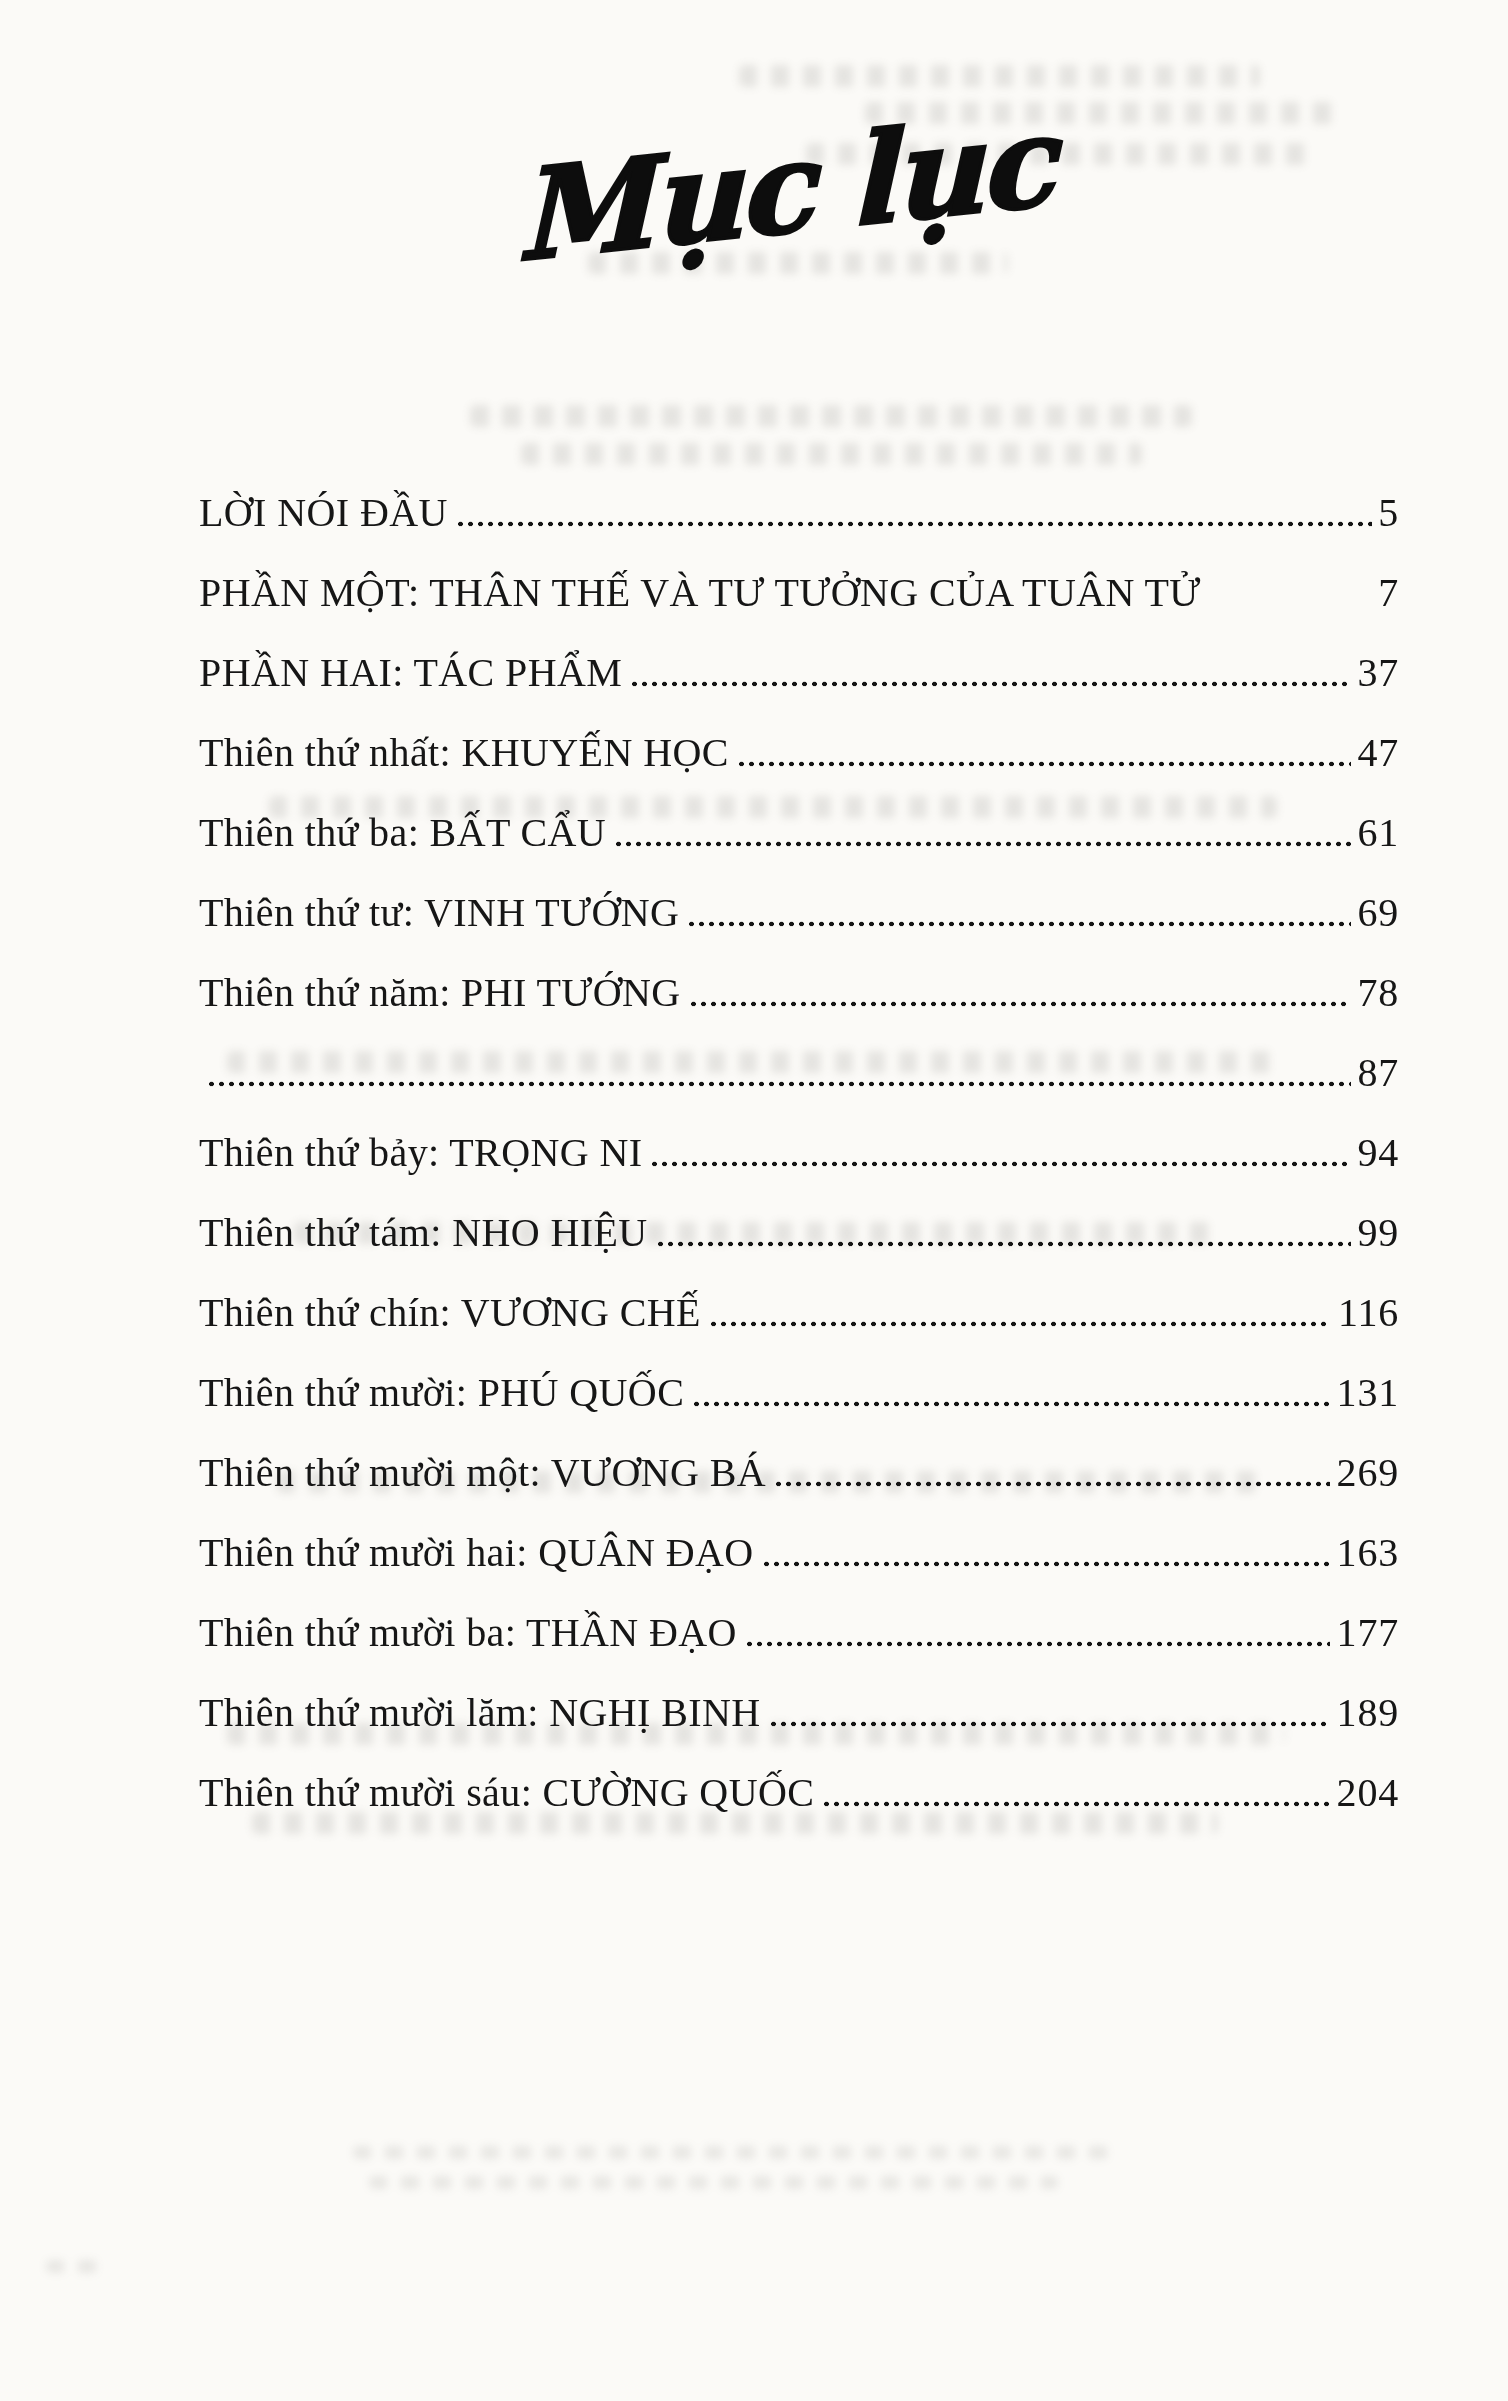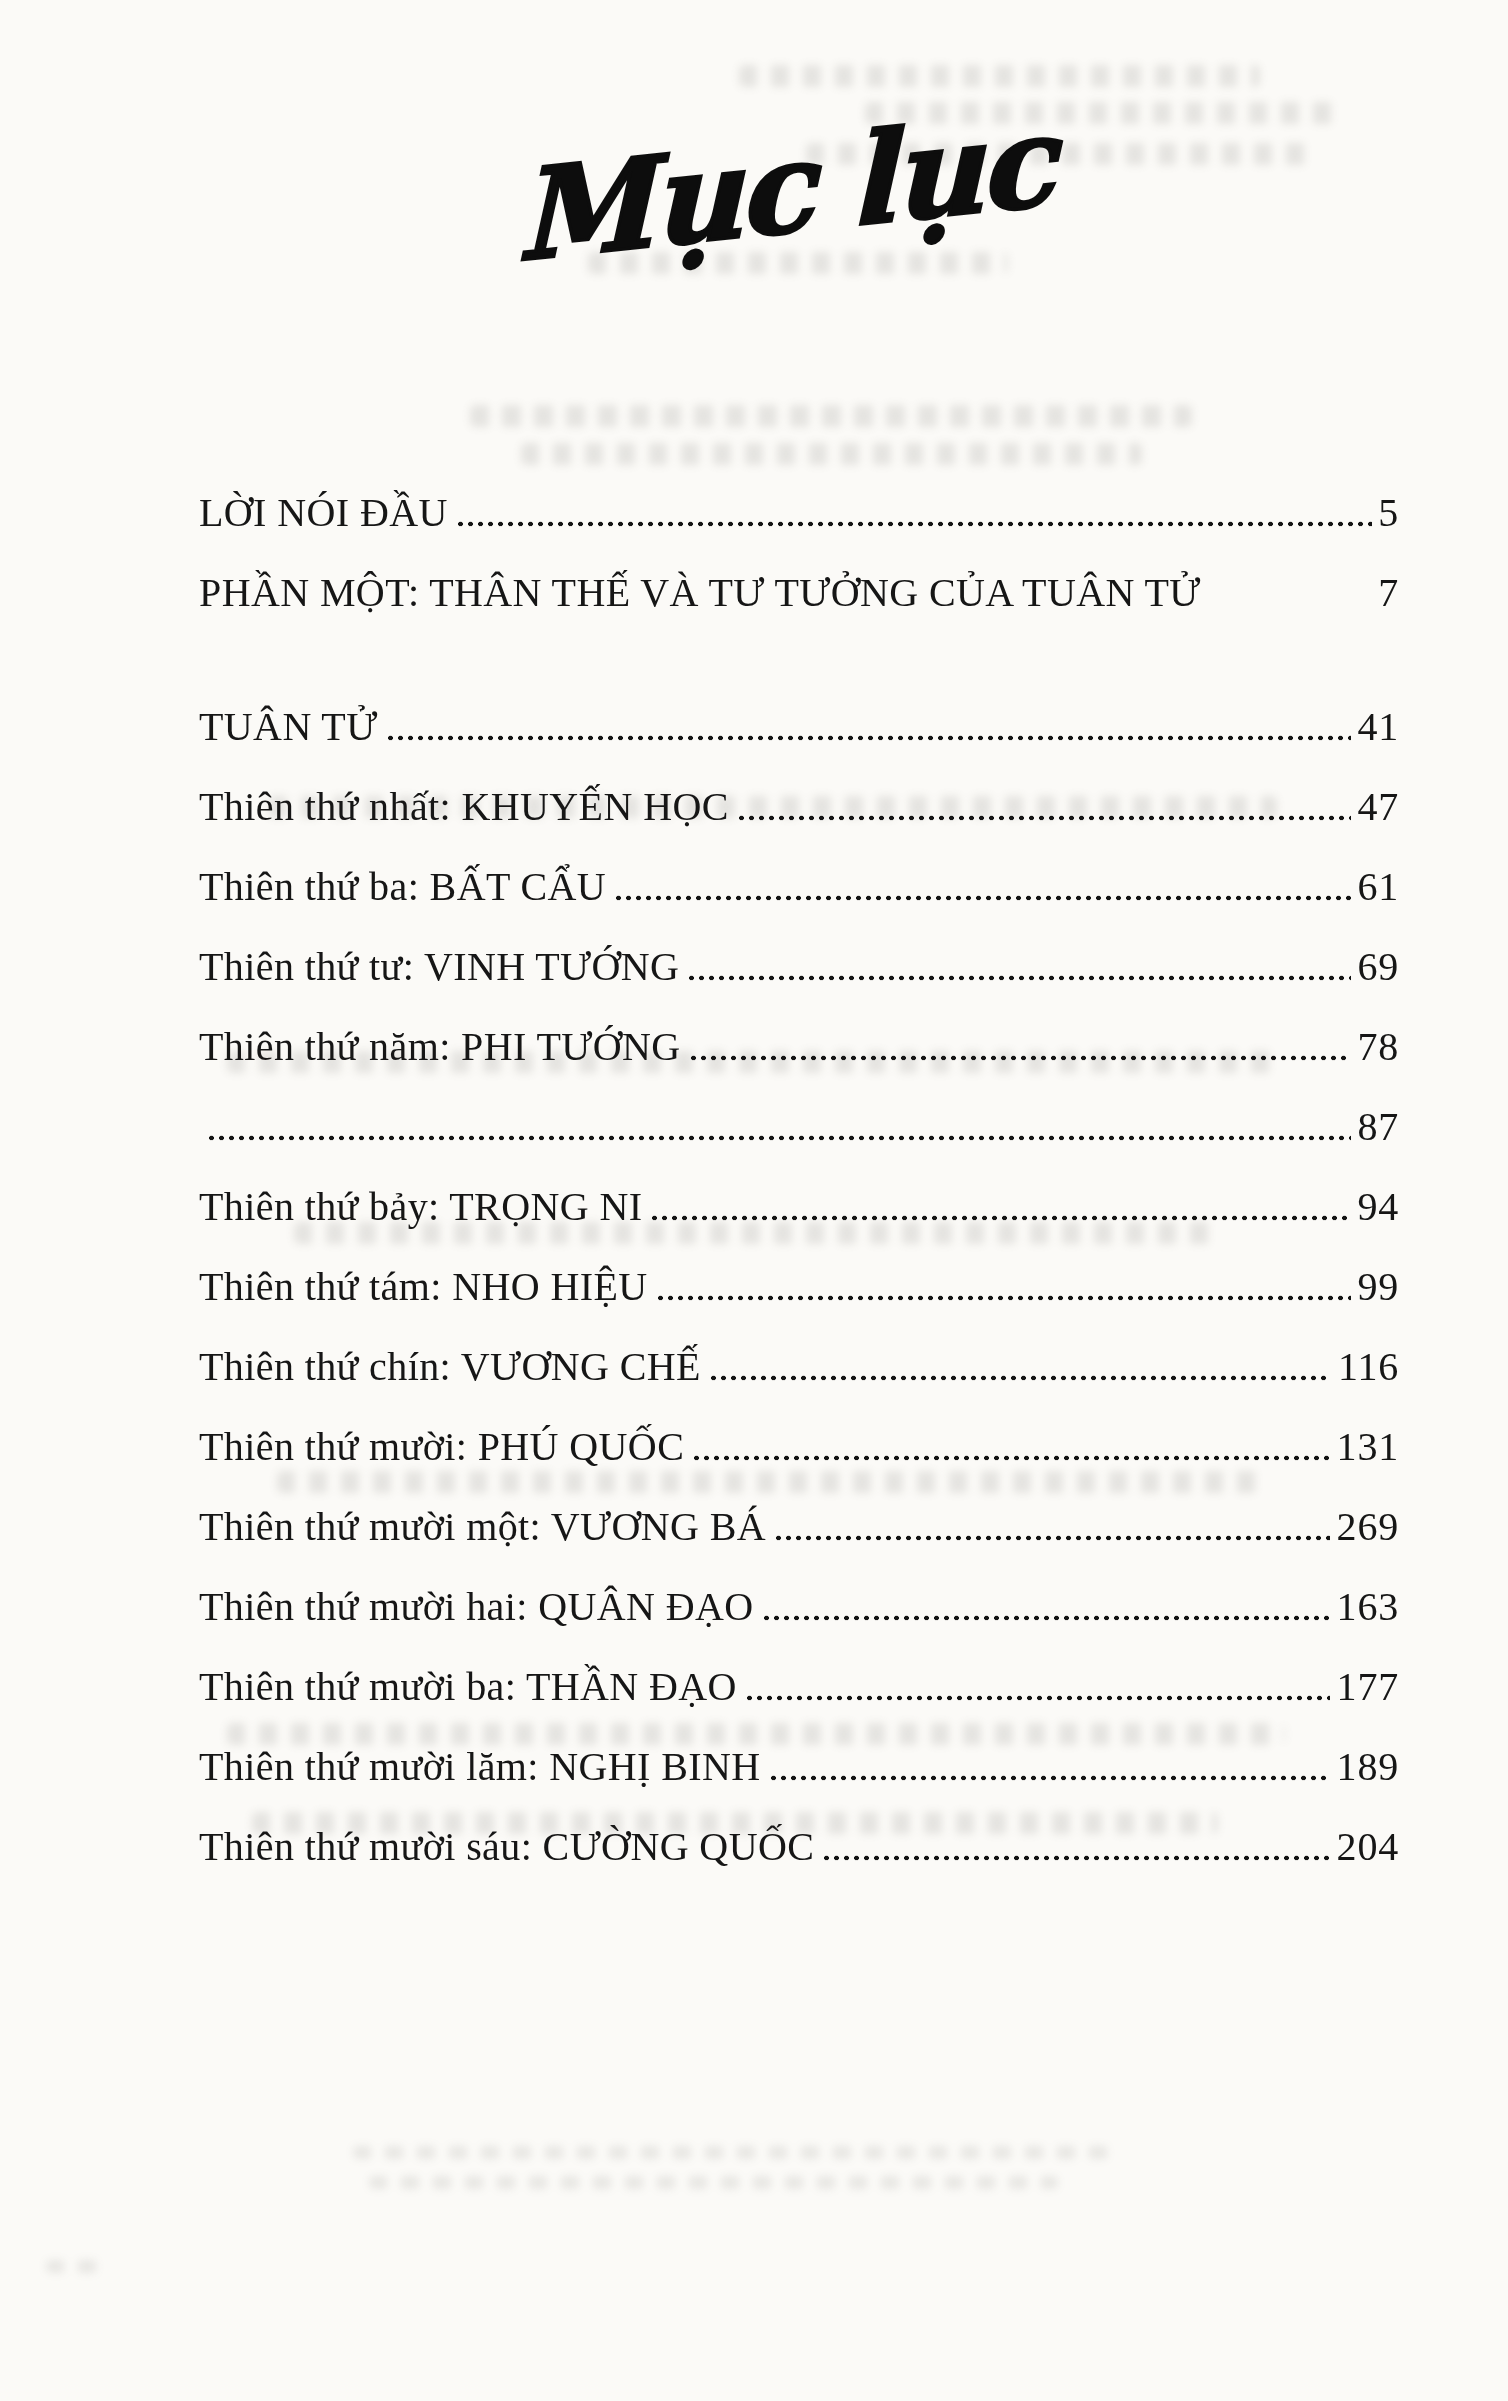--- a/index.html
+++ b/index.html
@@ -108,24 +108,24 @@
       <div class="row">
     <span class="label">LỜI NÓI ĐẦU</span>
     <span class="dots"></span>
     <span class="pagenum">5</span>
   </div>
       <div class="row">
     <span class="label">PHẦN MỘT: THÂN THẾ VÀ TƯ TƯỞNG CỦA TUÂN TỬ</span>
     <span class="dots no-dots"></span>
     <span class="pagenum">7</span>
   </div>
-      <div class="row gap-before">
-    <span class="label">TUÂN TỬ</span>
+      <div class="row">
+    <span class="label">PHẦN HAI: TÁC PHẨM</span>
     <span class="dots"></span>
-    <span class="pagenum">41</span>
+    <span class="pagenum">37</span>
   </div>
       <div class="row">
     <span class="label">Thiên thứ nhất: KHUYẾN HỌC</span>
     <span class="dots"></span>
     <span class="pagenum">47</span>
   </div>
       <div class="row">
     <span class="label">Thiên thứ ba: BẤT CẨU</span>
     <span class="dots"></span>
     <span class="pagenum">61</span>

